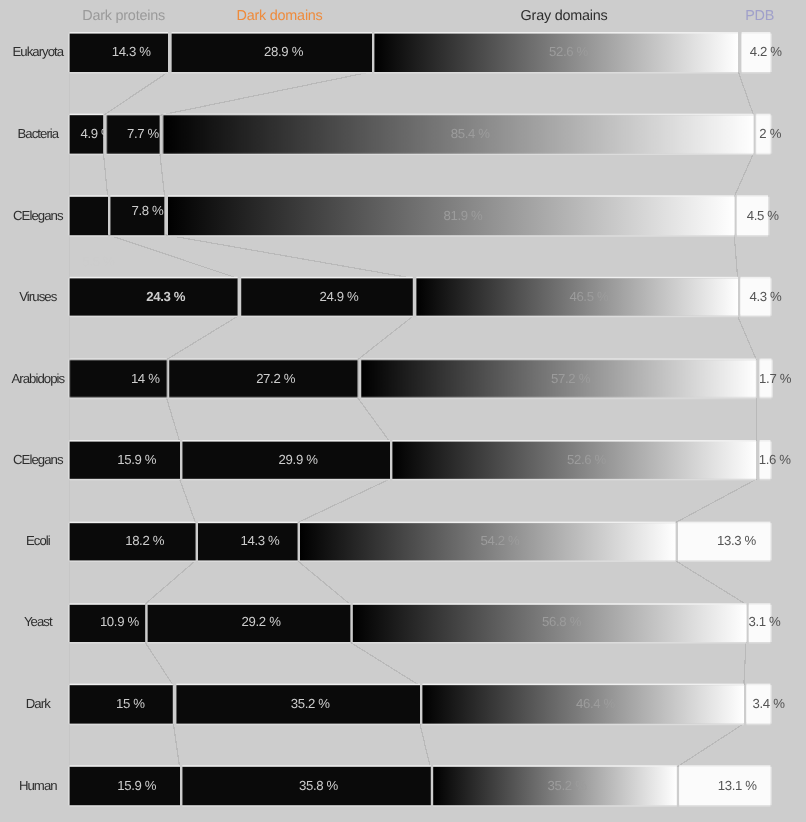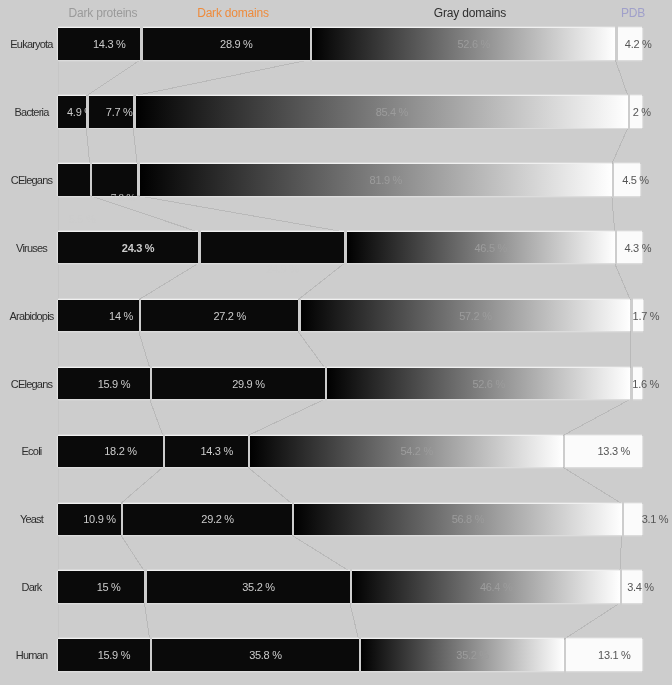--- a/index.html
+++ b/index.html
@@ -97,32 +97,32 @@
     <div class="seg" style="left: 135.639px; top: 96.1px; width: 492.331px; height: 31.6px; background: linear-gradient(to right, rgb(0, 0, 0), rgb(255, 255, 255)); box-shadow: rgb(240, 240, 240) 0px -1.3px 0px, rgb(220, 220, 220) 0px 1.3px 0px;"></div>
     <div class="seglabel" style="top: 104.9px; color: rgb(156, 156, 156); left: 391.865px;">85.4 %</div>
     <div class="seg" style="left: 630.47px; top: 96.1px; width: 11.53px; height: 31.6px; background: rgb(251, 251, 251); box-shadow: rgb(240, 240, 240) 0px -1.3px 0px, rgb(220, 220, 220) 0px 1.3px 0px, rgb(226, 226, 226) 1.2px 0px 0px;"></div>
     <div class="seglabel" style="top: 104.9px; color: rgb(85, 85, 85); left: 641.834px;">2 %</div>
   </div>
   <div class="row">
     <div class="row-label" style="left: 31.5px; top: 172.8px;">CElegans</div>
     <div class="seg" style="left: 58px; top: 164px; width: 31.7075px; height: 31.6px; background: rgb(10, 10, 10); box-shadow: rgb(240, 240, 240) 0px -1.3px 0px, rgb(220, 220, 220) 0px 1.3px 0px, rgb(226, 226, 226) -1.2px 0px 0px;"></div>
     <div class="seglabel" style="top: 172.8px; color: rgb(204, 204, 204); left: 82.1123px; margin-top: 39px;">5.5 %</div>
     <div class="seg" style="left: 92.2075px; top: 164px; width: 44.967px; height: 31.6px; background: rgb(10, 10, 10); box-shadow: rgb(240, 240, 240) 0px -1.3px 0px, rgb(220, 220, 220) 0px 1.3px 0px;"></div>
-    <div class="seglabel" style="top: 190px; color: rgb(204, 204, 204); left: 122.95px; font-family: Liberation Serif, serif;">7.8 %</div>
+    <div class="seglabel" style="top: 169px; color: rgb(204, 204, 204); left: 122.95px;">7.8 %</div>
     <div class="seg" style="left: 139.674px; top: 164px; width: 472.154px; height: 31.6px; background: linear-gradient(to right, rgb(0, 0, 0), rgb(255, 255, 255)); box-shadow: rgb(240, 240, 240) 0px -1.3px 0px, rgb(220, 220, 220) 0px 1.3px 0px;"></div>
     <div class="seglabel" style="top: 172.8px; color: rgb(156, 156, 156); left: 385.812px;">81.9 %</div>
     <div class="seg" style="left: 614.328px; top: 164px; width: 25.9425px; height: 31.6px; background: rgb(251, 251, 251); box-shadow: rgb(240, 240, 240) 0px -1.3px 0px, rgb(220, 220, 220) 0px 1.3px 0px, rgb(226, 226, 226) 1.2px 0px 0px;"></div>
     <div class="seglabel" style="top: 172.8px; color: rgb(85, 85, 85); left: 635.558px;">4.5 %</div>
   </div>
   <div class="row">
     <div class="row-label" style="left: 31.5px; top: 240.7px;">Viruses</div>
     <div class="seg" style="left: 58px; top: 231.9px; width: 140.089px; height: 31.6px; background: rgb(10, 10, 10); box-shadow: rgb(240, 240, 240) 0px -1.3px 0px, rgb(220, 220, 220) 0px 1.3px 0px, rgb(226, 226, 226) -1.2px 0px 0px;"></div>
     <div class="seglabel" style="top: 240.7px; color: rgb(204, 204, 204); left: 138.105px; font-weight: bold;">24.3 %</div>
     <div class="seg" style="left: 200.589px; top: 231.9px; width: 143.548px; height: 31.6px; background: rgb(10, 10, 10); box-shadow: rgb(240, 240, 240) 0px -1.3px 0px, rgb(220, 220, 220) 0px 1.3px 0px;"></div>
-    <div class="seglabel" style="top: 240.7px; color: rgb(204, 204, 204); left: 282.424px; margin-top: 21px;">24.9 %</div>
+    <div class="seglabel" style="top: 240.7px; color: rgb(204, 204, 204); left: 282.424px;">24.9 %</div>
     <div class="seg" style="left: 346.638px; top: 231.9px; width: 268.072px; height: 31.6px; background: linear-gradient(to right, rgb(0, 0, 0), rgb(255, 255, 255)); box-shadow: rgb(240, 240, 240) 0px -1.3px 0px, rgb(220, 220, 220) 0px 1.3px 0px;"></div>
     <div class="seglabel" style="top: 240.7px; color: rgb(156, 156, 156); left: 490.735px;">46.5 %</div>
     <div class="seg" style="left: 617.211px; top: 231.9px; width: 24.7895px; height: 31.6px; background: rgb(251, 251, 251); box-shadow: rgb(240, 240, 240) 0px -1.3px 0px, rgb(220, 220, 220) 0px 1.3px 0px, rgb(226, 226, 226) 1.2px 0px 0px;"></div>
     <div class="seglabel" style="top: 240.7px; color: rgb(85, 85, 85); left: 637.864px;">4.3 %</div>
   </div>
   <div class="row">
     <div class="row-label" style="left: 31.5px; top: 308.6px;">Arabidopis</div>
     <div class="seg" style="left: 58px; top: 299.8px; width: 80.71px; height: 31.6px; background: rgb(10, 10, 10); box-shadow: rgb(240, 240, 240) 0px -1.3px 0px, rgb(220, 220, 220) 0px 1.3px 0px, rgb(226, 226, 226) -1.2px 0px 0px;"></div>
     <div class="seglabel" style="top: 308.6px; color: rgb(204, 204, 204); left: 121px;">14 %</div>
     <div class="seg" style="left: 141.21px; top: 299.8px; width: 156.808px; height: 31.6px; background: rgb(10, 10, 10); box-shadow: rgb(240, 240, 240) 0px -1.3px 0px, rgb(220, 220, 220) 0px 1.3px 0px;"></div>
@@ -156,21 +156,21 @@
   </div>
   <div class="row">
     <div class="row-label" style="left: 31.5px; top: 512.3px;">Yeast</div>
     <div class="seg" style="left: 58px; top: 503.5px; width: 62.8385px; height: 31.6px; background: rgb(10, 10, 10); box-shadow: rgb(240, 240, 240) 0px -1.3px 0px, rgb(220, 220, 220) 0px 1.3px 0px, rgb(226, 226, 226) -1.2px 0px 0px;"></div>
     <div class="seglabel" style="top: 512.3px; color: rgb(204, 204, 204); left: 99.4797px;">10.9 %</div>
     <div class="seg" style="left: 123.338px; top: 503.5px; width: 168.338px; height: 31.6px; background: rgb(10, 10, 10); box-shadow: rgb(240, 240, 240) 0px -1.3px 0px, rgb(220, 220, 220) 0px 1.3px 0px;"></div>
     <div class="seglabel" style="top: 512.3px; color: rgb(204, 204, 204); left: 217.568px;">29.2 %</div>
     <div class="seg" style="left: 294.176px; top: 503.5px; width: 327.452px; height: 31.6px; background: linear-gradient(to right, rgb(0, 0, 0), rgb(255, 255, 255)); box-shadow: rgb(240, 240, 240) 0px -1.3px 0px, rgb(220, 220, 220) 0px 1.3px 0px;"></div>
     <div class="seglabel" style="top: 512.3px; color: rgb(156, 156, 156); left: 467.963px;">56.8 %</div>
     <div class="seg" style="left: 624.129px; top: 503.5px; width: 17.8715px; height: 31.6px; background: rgb(251, 251, 251); box-shadow: rgb(240, 240, 240) 0px -1.3px 0px, rgb(220, 220, 220) 0px 1.3px 0px, rgb(226, 226, 226) 1.2px 0px 0px;"></div>
-    <div class="seglabel" style="top: 512.3px; color: rgb(85, 85, 85); left: 655px;">3.1 %</div>
+    <div class="seglabel" style="top: 512.3px; color: rgb(85, 85, 85); left: 637px;">3.1 %</div>
   </div>
   <div class="row">
     <div class="row-label" style="left: 31.5px; top: 580.2px;">Dark</div>
     <div class="seg" style="left: 58px; top: 571.4px; width: 86.475px; height: 31.6px; background: rgb(10, 10, 10); box-shadow: rgb(240, 240, 240) 0px -1.3px 0px, rgb(220, 220, 220) 0px 1.3px 0px, rgb(226, 226, 226) -1.2px 0px 0px;"></div>
     <div class="seglabel" style="top: 580.2px; color: rgb(204, 204, 204); left: 108.639px;">15 %</div>
     <div class="seg" style="left: 146.975px; top: 571.4px; width: 202.928px; height: 31.6px; background: rgb(10, 10, 10); box-shadow: rgb(240, 240, 240) 0px -1.3px 0px, rgb(220, 220, 220) 0px 1.3px 0px;"></div>
     <div class="seglabel" style="top: 580.2px; color: rgb(204, 204, 204); left: 258.499px;">35.2 %</div>
     <div class="seg" style="left: 352.403px; top: 571.4px; width: 267.496px; height: 31.6px; background: linear-gradient(to right, rgb(0, 0, 0), rgb(255, 255, 255)); box-shadow: rgb(240, 240, 240) 0px -1.3px 0px, rgb(220, 220, 220) 0px 1.3px 0px;"></div>
     <div class="seglabel" style="top: 580.2px; color: rgb(156, 156, 156); left: 496.211px;">46.4 %</div>
     <div class="seg" style="left: 622.399px; top: 571.4px; width: 19.601px; height: 31.6px; background: rgb(251, 251, 251); box-shadow: rgb(240, 240, 240) 0px -1.3px 0px, rgb(220, 220, 220) 0px 1.3px 0px, rgb(226, 226, 226) 1.2px 0px 0px;"></div>

